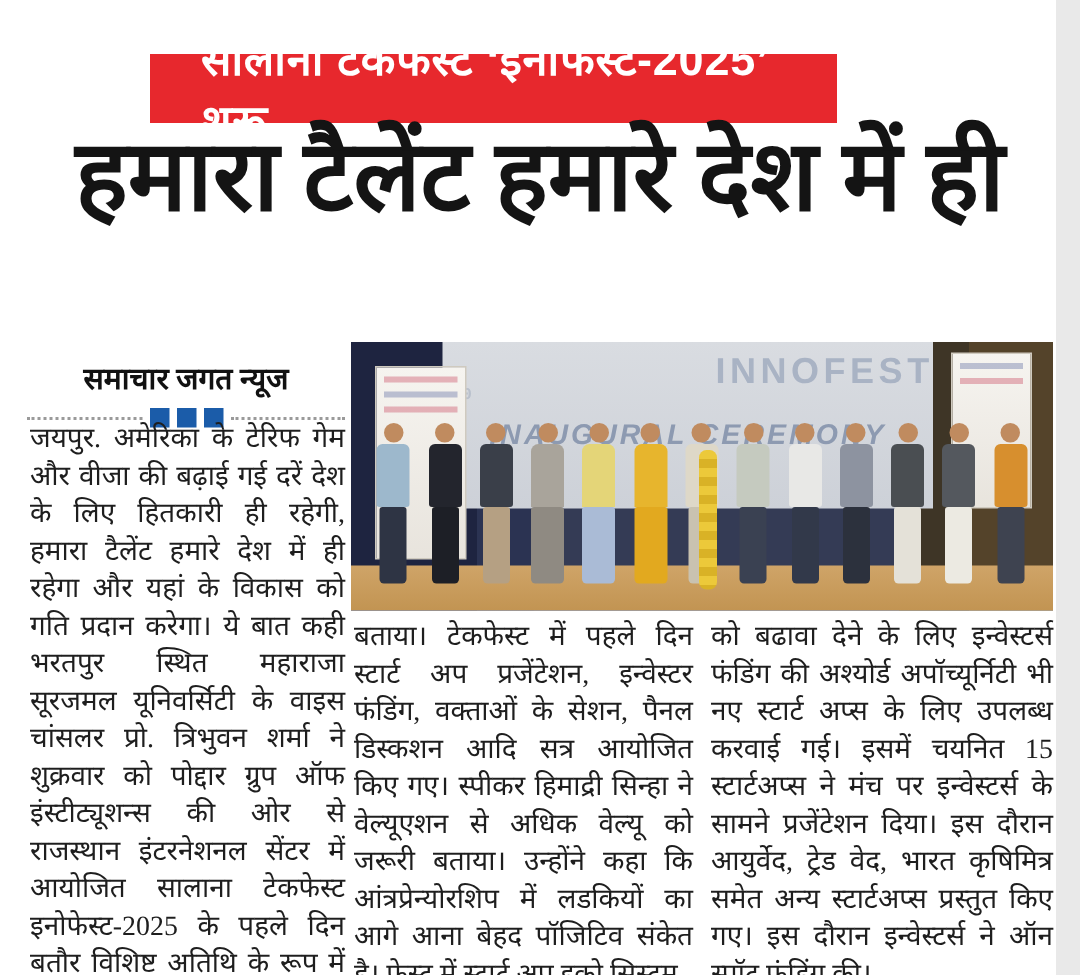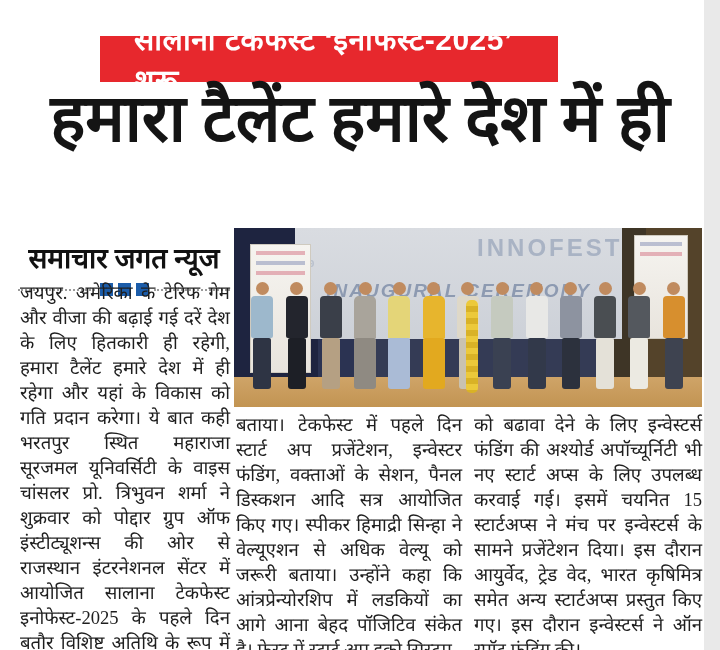--- a/index.html
+++ b/index.html
@@ -24,21 +24,21 @@
 
   
   .headline {
     position:absolute; left:10px; top:84px; width:700px; text-align:center;
     color:var(--headline-color,#141414); font-weight:bold;
     font-size:66px; line-height:69px;
   }
 
   
   .byline-wrap { position:absolute; left:18px; top:238px; width:212px; text-align:center; }
-  .byline { font-size:28px; font-weight:bold; color:#111; }
+  .byline { font-size:20px; font-weight:bold; color:#111; }
   .byline-rule { display:flex; align-items:center; gap:5px; margin-top:7px; }
   .byline-rule .dots { flex:1; border-top:2px dotted #9a9a9a; }
   .byline-rule .sq { width:13px; height:13px; background:var(--square-blue,#1b5ca9); }
 
   
   .photo {
     position:absolute; left:234px; top:228px; width:468px; height:179px;
     background:linear-gradient(90deg,#1e2440 0 18%, #2b3352 18% 26%, #343b55 26% 78%, #3e3526 78% 88%, #54432a 88% 100%);
     overflow:hidden;
   }

